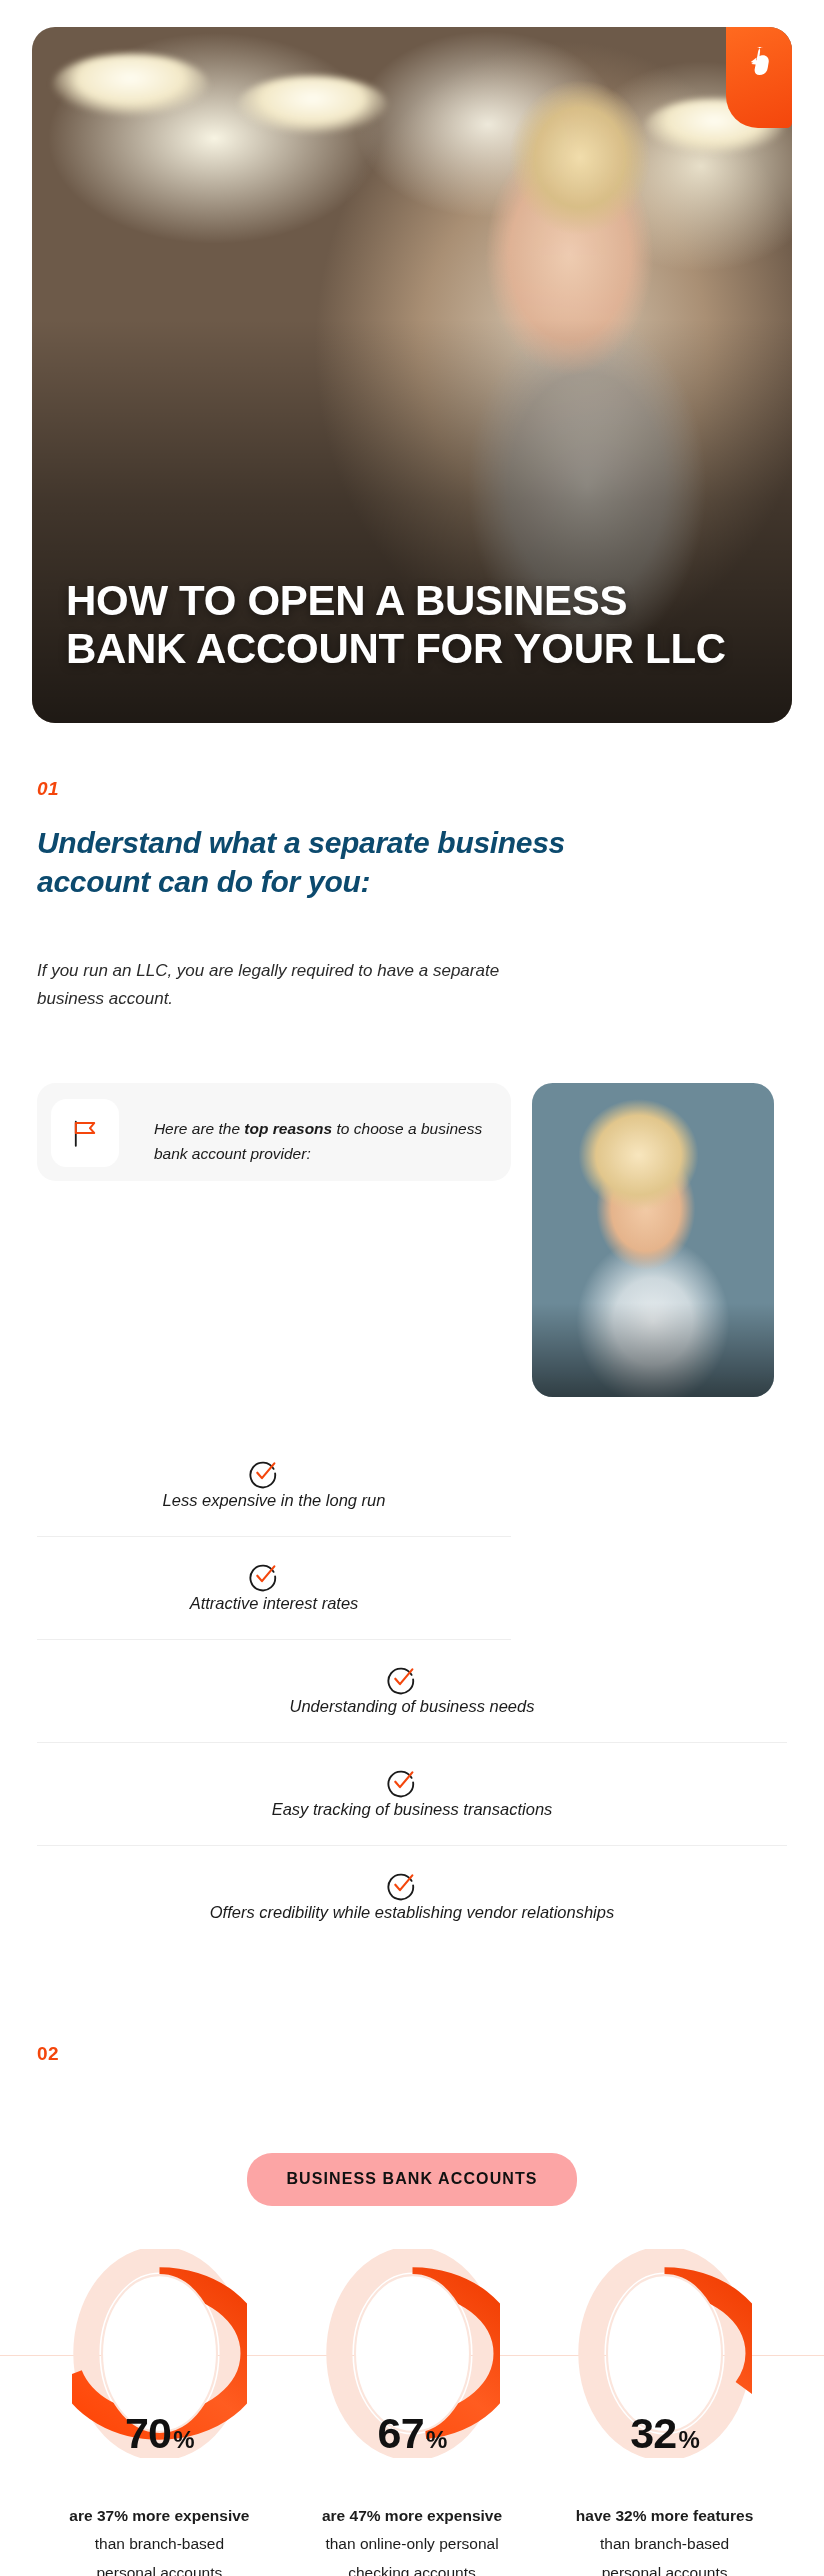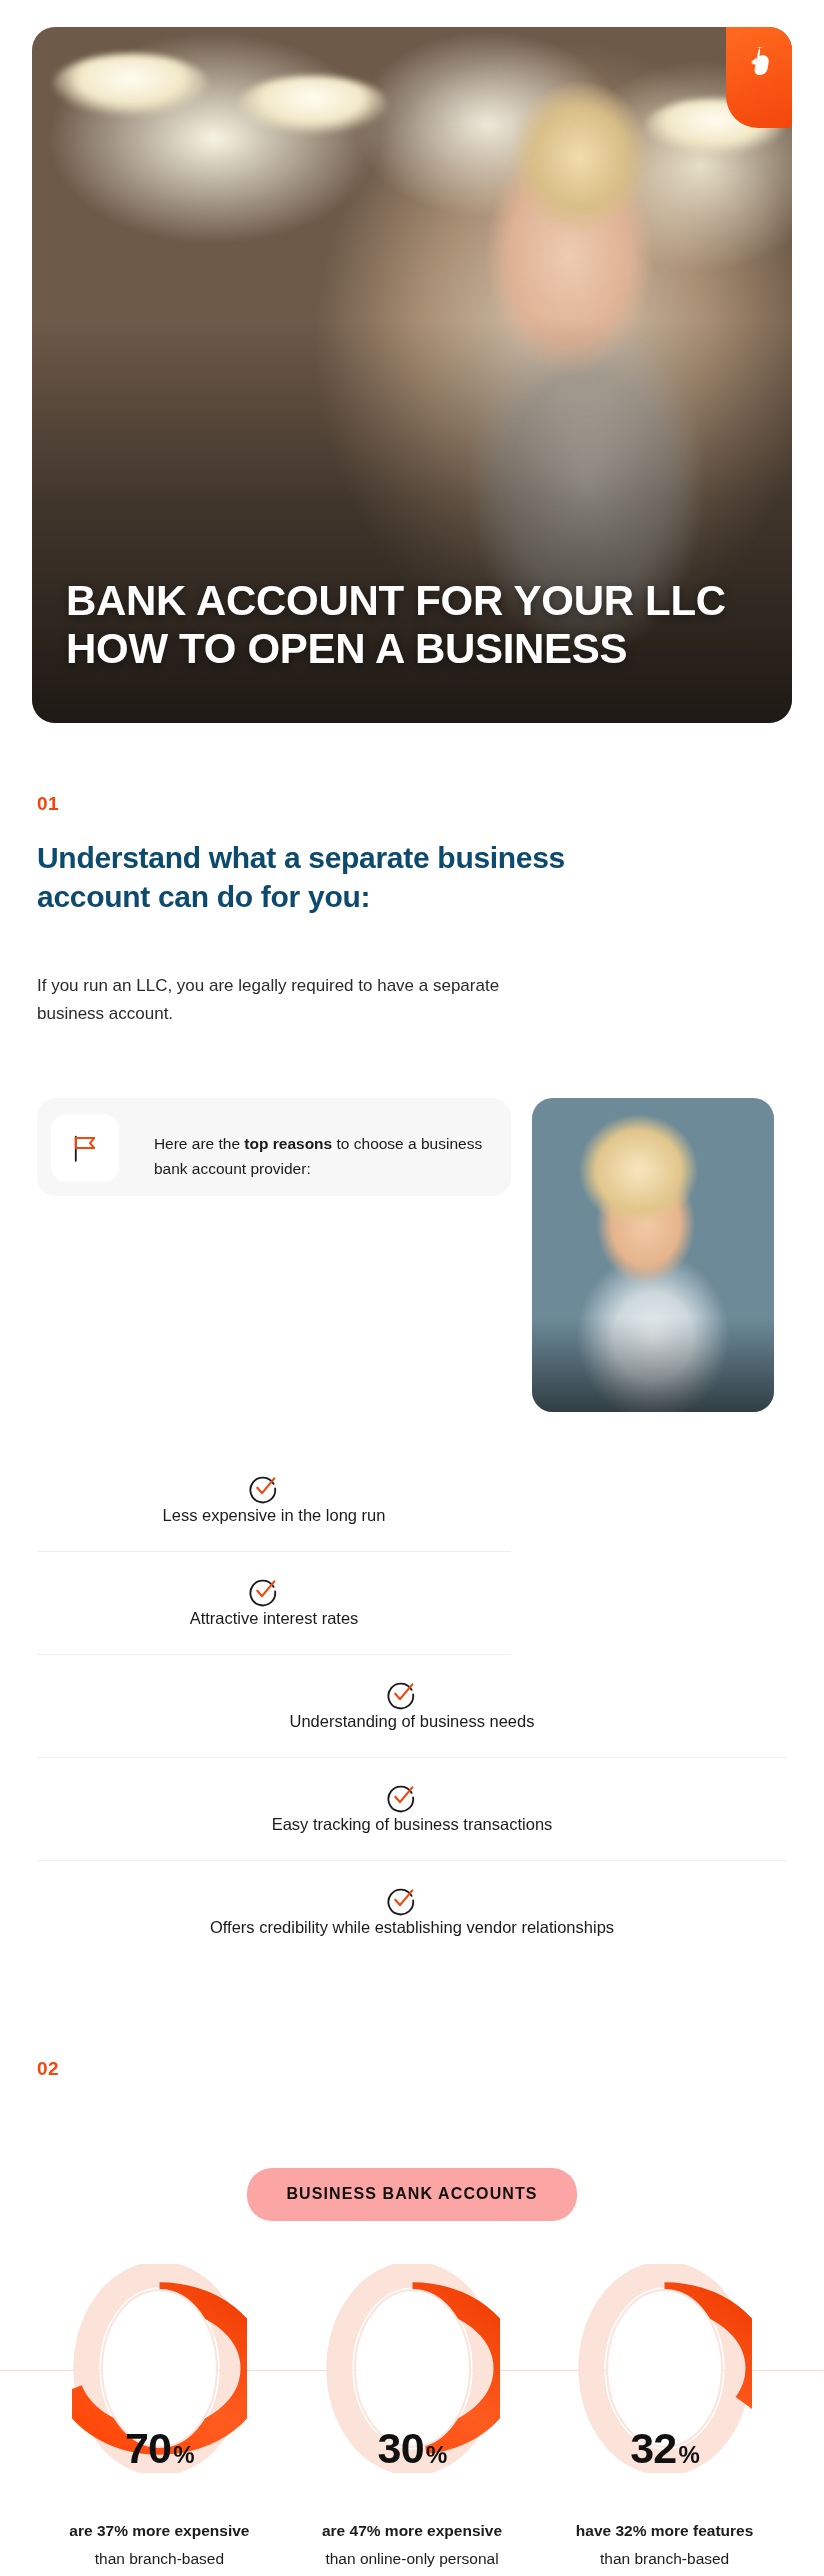--- a/index.html
+++ b/index.html
@@ -83,21 +83,21 @@
   }
   .sec-h {
     font-size:30px; font-weight:800; line-height:1.30;
     letter-spacing:-0.3px; color:#0c4a6e; 
   }
   .sec-p {
     font-size:17px; line-height:1.62; color:#2b2b2b; font-weight:400;
   }
 
   
-  #sec01 { padding-top:70px; }
+  #sec01 { padding-top:55px;font-style:italic; }
   #sec01 .sec-h { max-width:556px; }
   #sec01 .sec-p { margin-top:56px; max-width:510px; }
 
   .reasons-row { display:flex; margin-top:71px; align-items:flex-start; gap:20.6px; }
   .reason-banner {
     flex:0 0 474px;
     background:#f7f7f7;
     border-radius:18.5px;
     display:flex; align-items:flex-end;
     padding:14.4px 23px 14.4px 14.4px;
@@ -196,22 +196,22 @@
     <div class="hero-vignette"></div>
 
     <div class="hero-logo-tab">
       <svg viewBox="0 0 64 66" aria-hidden="true">
         <path d="M40 4c-6 0-10 4-11 10l-3 17-11 8 9 1-2 10c-1 7 3 12 10 12 9 0 16-6 17-15l2-12c1-8-4-14-12-14-3 0-5 1-7 2l1-8c1-7-1-11-7-11z" fill="#ffffff"></path>
         <path d="M14 35l12-9-2 12z" fill="#ffffff"></path>
       </svg>
     </div>
 
     <div class="hero-title">
+      <div>HOW TO OPEN A BUSINESS</div>
       <div>BANK ACCOUNT FOR YOUR LLC</div>
-      <div>HOW TO OPEN A BUSINESS</div>
     </div>
   </div>
 
   <section class="sec" id="sec01">
     <div class="step-num">01</div>
     <h2 class="sec-h">Understand what a separate business account can do for you:</h2>
     <p class="sec-p">If you run an LLC, you are legally required to have a separate business account.</p>
 
     <div class="reasons-row">
       <div class="reason-banner">
@@ -320,21 +320,21 @@
                 <stop offset="0%" stop-color="#ff4405"></stop>
                   <stop offset="50%" stop-color="#ff5c20"></stop>
                   <stop offset="100%" stop-color="#f03b00"></stop>
               </linearGradient>
             </defs>
             <ellipse cx="50" cy="60" rx="42" ry="54" fill="none" stroke="#fce3d9" stroke-width="15"></ellipse>
             <ellipse cx="50" cy="60" rx="42" ry="54" fill="none" stroke="url(#rstripe47)" stroke-width="15" stroke-dasharray="144 376" stroke-dashoffset="0" transform="rotate(-90 50 60)"></ellipse>
             <ellipse cx="50" cy="60" rx="33" ry="45" fill="#ffffff" stroke="#fbe5dc" stroke-width="1.2"></ellipse>
           </svg>
           <div class="donut-val">
-            <span>30</span>
+            <span>67</span>
               <span class="pc">%</span>
           </div>
         </div>
         <div class="donut-cap">
           <b>are 47% more</b>
           <b>expensive</b><span> than</span>
           <span>online-only personal checking accounts</span>
         </div>
       </div>
 

